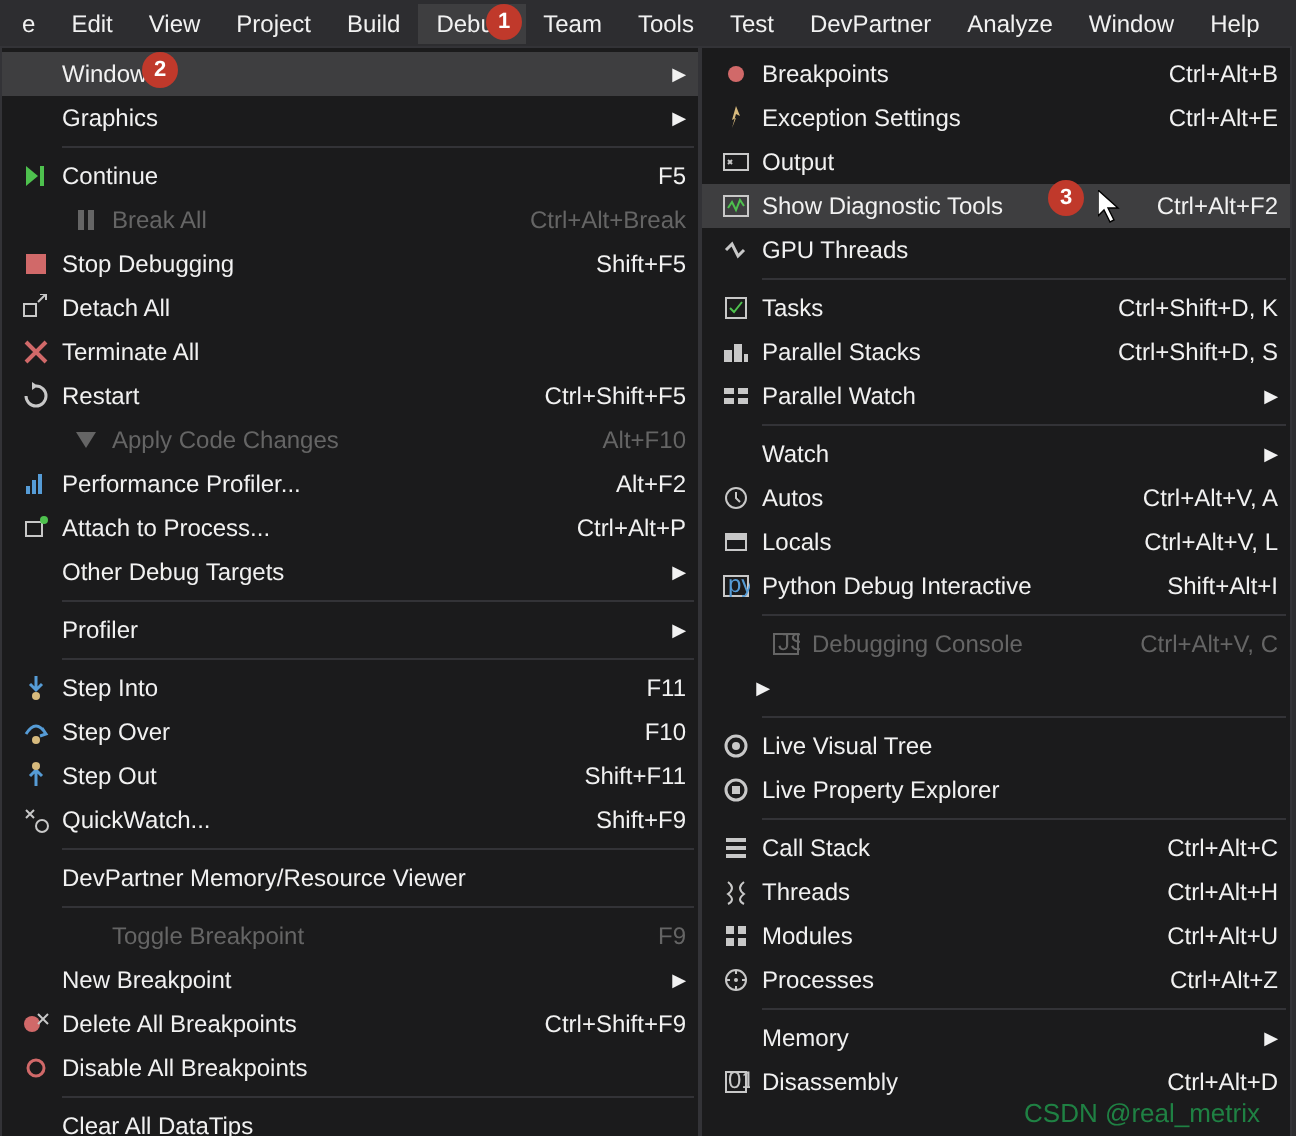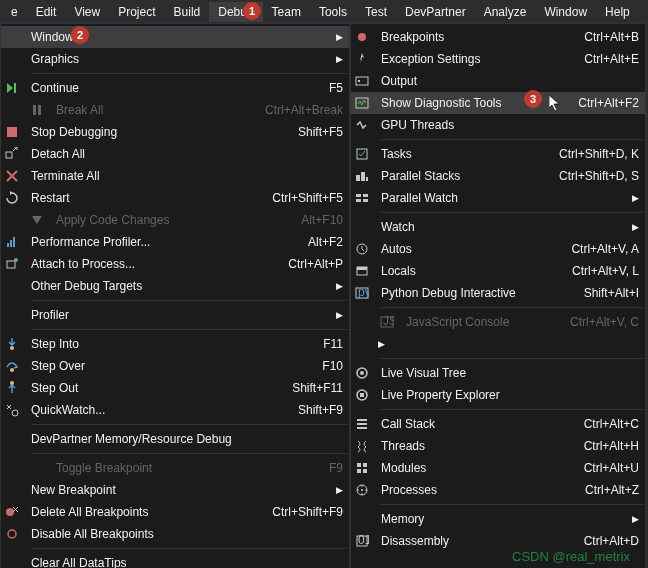--- a/index.html
+++ b/index.html
@@ -7,21 +7,21 @@
 .menubar { display: flex; background: #2d2d30; height: 23px; align-items: center; padding-left: 2px; }
 .menubar-item { padding: 3px 9px; color: #f1f1f1; cursor: default; }
 .menubar-item.active { background: #3e3e40; }
 .menus { display: flex; }
 .menu { background: #1b1b1c; border: 1px solid #333337; padding: 2px 0; }
 .menu.left { width: 350px; }
 .menu.right { width: 296px; }
 .menu-item { display: flex; align-items: center; height: 22px; padding: 0 6px 0 4px; cursor: default; position: relative; }
 .menu-item.highlighted { background: #3e3e40; }
 .menu-item.disabled { color: #656565; margin-left: 25px; }
-.mi-icon { width: 20px; height: 16px; display: flex; align-items: center; justify-content: flex-start; flex-shrink: 0; text-decoration: underline; }
+.mi-icon { width: 20px; height: 16px; display: flex; align-items: center; justify-content: flex-end; flex-shrink: 0; text-decoration: underline; }
 .mi-label { flex: 1; padding-left: 6px; white-space: nowrap; overflow: hidden; }
 .mi-shortcut { color: #f1f1f1; padding-left: 10px; white-space: nowrap; }
 .menu-item.disabled .mi-shortcut { color: #656565; }
 .mi-arrow { width: 10px; text-align: right; font-size: 9px; }
 .separator { height: 1px; background: #333337; margin: 3px 2px 3px 30px; }
 .badge { position: absolute; width: 18px; height: 18px; border-radius: 50%; background: #c0392b; color: #fff; display: flex; align-items: center; justify-content: center; font-size: 11px; font-weight: bold; z-index: 10; }
 .cursor { position: absolute; z-index: 20; }
 .watermark { position: absolute; right: 18px; bottom: 4px; color: #22c55e; opacity: 0.6; font-size: 13px; z-index: 5; }
 svg { display: block; }
 </style>
@@ -190,21 +190,21 @@
             <path d="M2 2 L6 6 M6 2 L2 6" stroke="#c8c8c8"></path>
             <circle cx="10" cy="10" r="3" fill="none" stroke="#c8c8c8"></circle>
           </svg>
         </span>
         <span class="mi-label">QuickWatch...</span>
         <span class="mi-shortcut">Shift+F9</span>
       </div>
       <div class="separator"></div>
       <div class="menu-item">
         <span class="mi-icon"></span>
-        <span class="mi-label">DevPartner Memory/Resource Debug</span>
+        <span class="mi-label">DevPartner Memory/Resource Viewer</span>
       </div>
       <div class="separator"></div>
       <div class="menu-item disabled">
         <span class="mi-icon"></span>
         <span class="mi-label">Toggle Breakpoint</span>
         <span class="mi-shortcut">F9</span>
       </div>
       <div class="menu-item">
         <span class="mi-icon"></span>
         <span class="mi-label">New Breakpoint</span>
@@ -351,21 +351,21 @@
         <span class="mi-shortcut">Shift+Alt+I</span>
       </div>
       <div class="separator"></div>
       <div class="menu-item disabled">
         <span class="mi-icon">
           <svg width="14" height="14">
             <rect x="1" y="2" width="12" height="10" fill="none" stroke="#656565"></rect>
             <text x="3" y="10" font-size="7" fill="#656565">JS</text>
           </svg>
         </span>
-        <span class="mi-label">JavaScript Console</span>
+        <span class="mi-label">Debugging Console</span>
         <span class="mi-shortcut">Ctrl+Alt+V, C</span>
       </div>
       <div class="menu-item">
         <span class="mi-icon"></span>
         <span class="mi-arrow">▶</span>
       </div>
       <div class="separator"></div>
       <div class="menu-item">
         <span class="mi-icon">
           <svg width="14" height="14">

